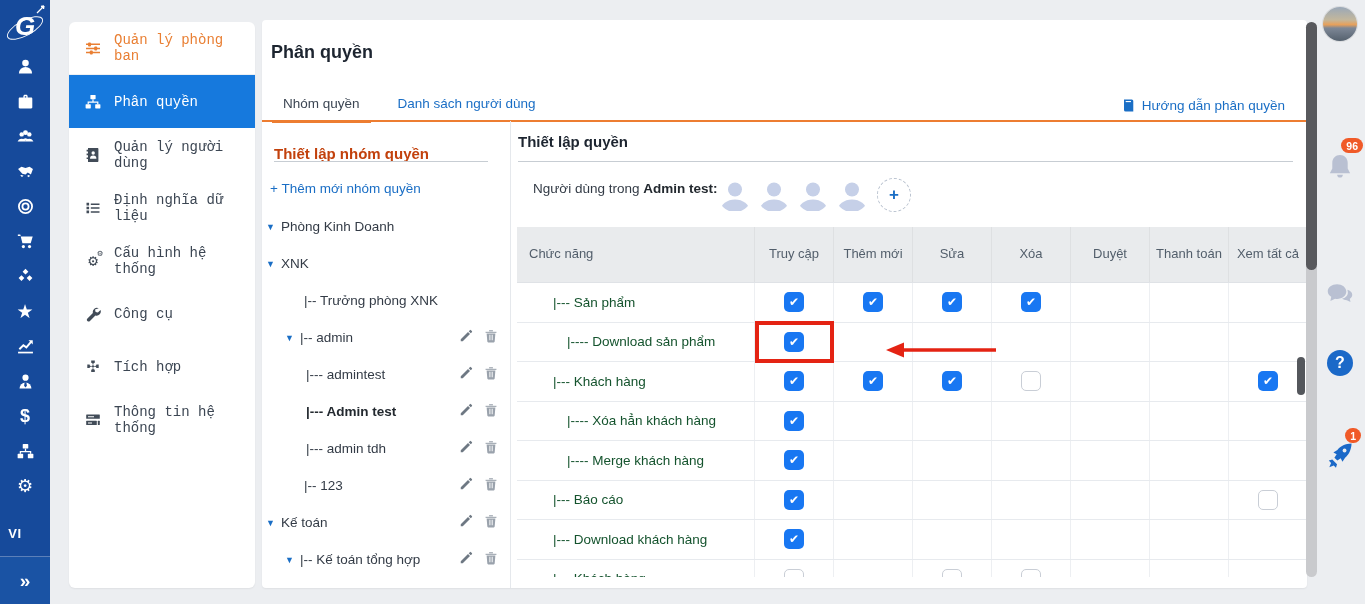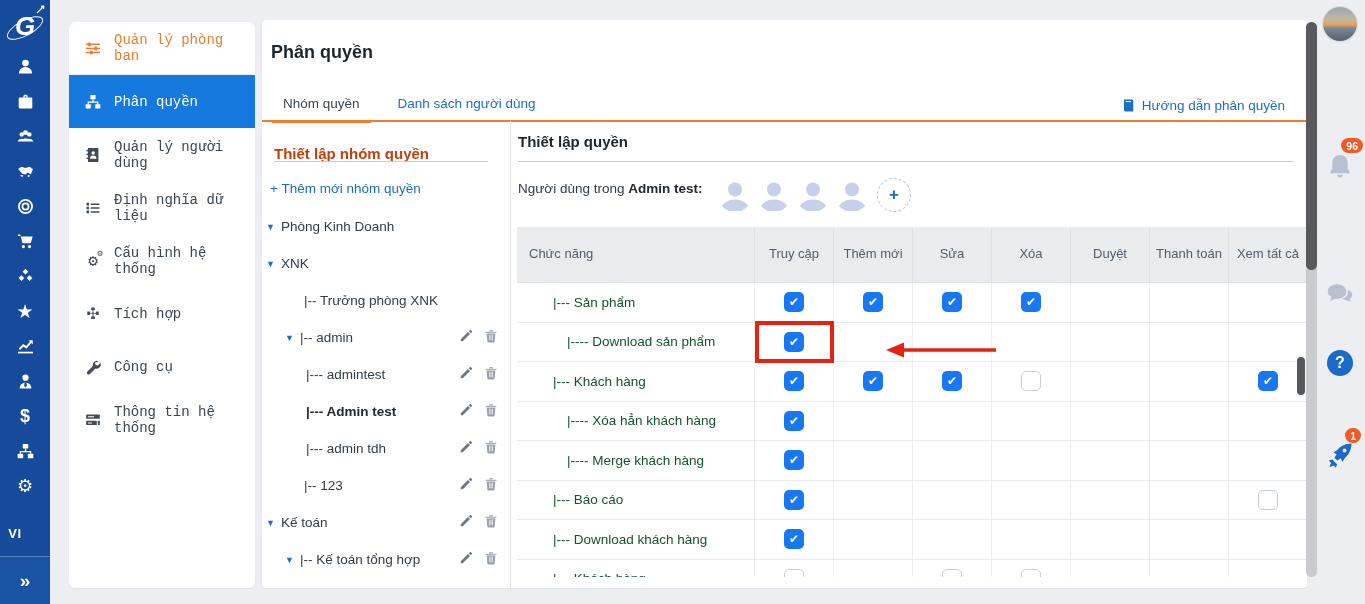--- a/index.html
+++ b/index.html
@@ -55,21 +55,21 @@
   .t-actions { display:flex; gap:11px; margin-left:auto; padding-right:4px; }
   .t-actions svg { width:14px; height:14px; cursor:pointer; }
   .pencil { color:#6e7883; }
   .trash { color:#9aa2ac; }
   .d0 { padding-left:4px; } .d1c { padding-left:23px; } .d1n { padding-left:42px; } .d2 { padding-left:44px; }
 
   
   .perm-panel { position:absolute; left:249px; top:101px; right:0; height:467px; overflow:hidden; }
   .perm-heading { position:absolute; left:7px; top:12px; font-size:15px; font-weight:bold; color:#1d2530; }
   .perm-hr { position:absolute; left:7px; right:14px; top:40px; border-top:1px solid #c7cdd3; }
-  .users-row { position:absolute; left:7px; top:60px; font-size:13.5px; color:#333b46; }
+  .users-row { position:absolute; left:22px; top:60px; font-size:13.5px; color:#333b46; }
   .users-row b { color:#23292f; }
   .avatars { position:absolute; left:207px; top:57px; display:flex; align-items:center; gap:5px; }
   .avatar-sil { width:34px; height:34px; border-radius:50%; overflow:hidden; display:block; }
   .add-user { width:34px; height:34px; border-radius:50%; border:1.5px dashed #b9c2cf; color:#1a6ec5; font-size:17px; font-weight:bold; display:flex; align-items:center; justify-content:center; cursor:pointer; background:#fff; margin-left:3px; }
 
   
   .perm-table { position:absolute; left:6px; top:106px; width:790px; height:350px; overflow:hidden; }
   .t-head { display:flex; height:56px; background:#e9ebed; border-bottom:1px solid #dfe2e6; }
   .th { display:flex; align-items:center; justify-content:center; text-align:center; font-size:13px; color:#525e6b; line-height:1.45; padding:8px 6px; border-left:1px solid rgba(0,0,0,.045); }
   .th:first-child { justify-content:flex-start; border-left:none; padding-left:12px; }
@@ -244,32 +244,32 @@
       </div>
       <div class="side-item">
         <span class="s-ic">
           <span class="g2"><span style="font-size:16px">⚙</span><span class="g2s">⚙</span></span>
         </span>
         <span>Cấu hình hệ thống</span>
       </div>
       <div class="side-item">
         <span class="s-ic">
           <svg viewBox="0 0 16 16" fill="currentColor">
+            <path d="M13.8 2.2a4.2 4.2 0 00-5.9 4.8L2.2 12.7a1.8 1.8 0 002.5 2.5l5.7-5.7a4.2 4.2 0 005.1-5.6l-2.6 2.6-2.3-.6-.6-2.3z"></path>
+          </svg>
+        </span>
+        <span>Công cụ</span>
+      </div>
+      <div class="side-item">
+        <span class="s-ic">
+          <svg viewBox="0 0 16 16" fill="currentColor">
             <path d="M6.2 1.5h3.6v2.3a1.6 1.6 0 101.6 1.6h2.3v3.7h-2.3a1.6 1.6 0 10-1.6 1.6v2.3H6.2v-2.3a1.6 1.6 0 10-1.6-1.6H2.3V5.4h2.3A1.6 1.6 0 106.2 3.8z"></path>
           </svg>
         </span>
         <span>Tích hợp</span>
-      </div>
-      <div class="side-item">
-        <span class="s-ic">
-          <svg viewBox="0 0 16 16" fill="currentColor">
-            <path d="M13.8 2.2a4.2 4.2 0 00-5.9 4.8L2.2 12.7a1.8 1.8 0 002.5 2.5l5.7-5.7a4.2 4.2 0 005.1-5.6l-2.6 2.6-2.3-.6-.6-2.3z"></path>
-          </svg>
-        </span>
-        <span>Công cụ</span>
       </div>
       <div class="side-item">
         <span class="s-ic">
           <svg viewBox="0 0 16 16" fill="currentColor">
             <rect x="1.2" y="2.6" width="13.6" height="4.2" rx=".5"></rect>
             <rect x="1.2" y="8.8" width="10.6" height="4.2" rx=".5"></rect>
             <rect x="12.8" y="8.8" width="2" height="4.2" rx=".5"></rect>
             <path fill="#fff" d="M3 4.2h6v1H3zM3 10.4h4v1H3z"></path>
           </svg>
         </span>

